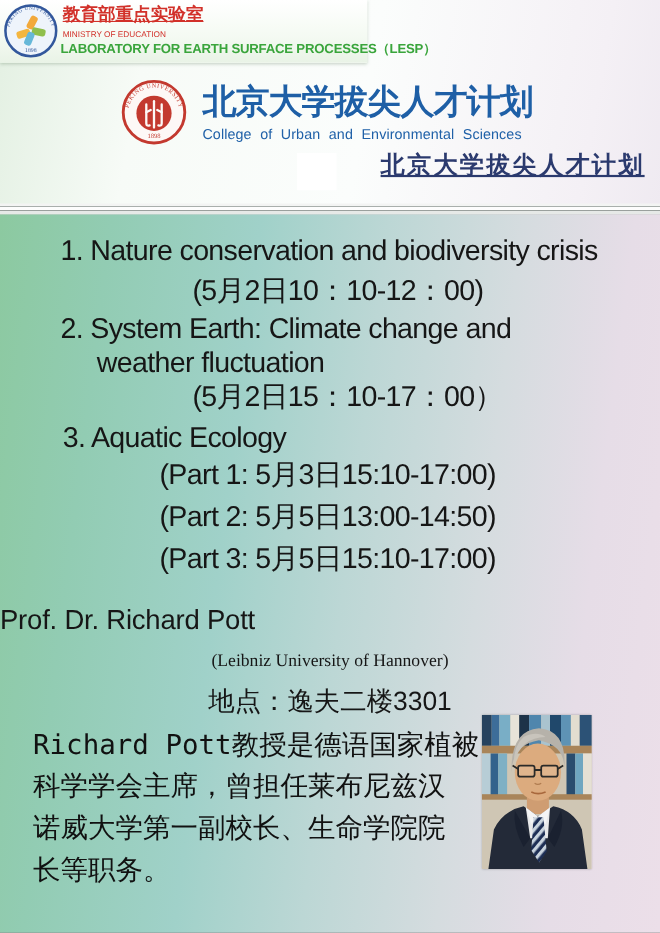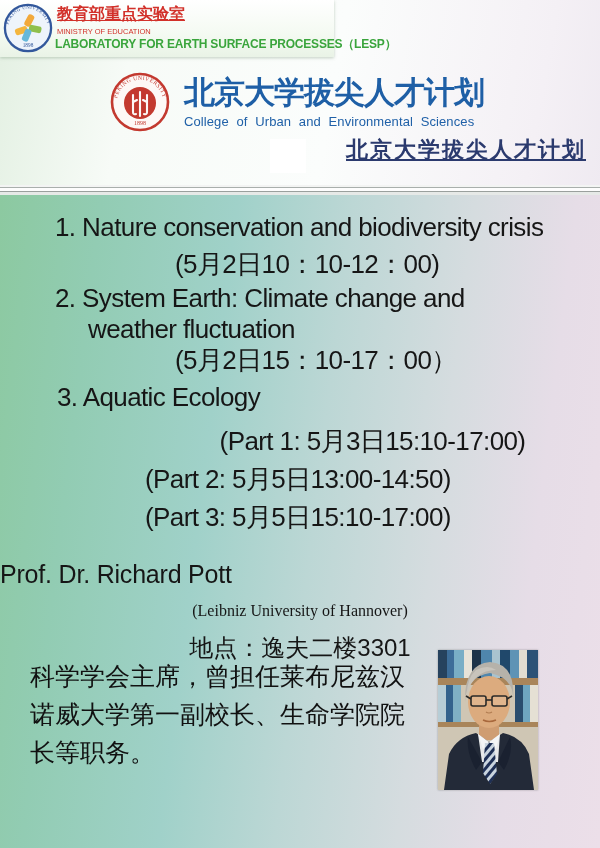--- a/index.html
+++ b/index.html
@@ -57,21 +57,21 @@
     background:linear-gradient(97deg,#8cc9a0 0%,#92ccb3 15%,#a0d1c9 35%,#bcd7d5 52%,#d5dcdf 70%,#e6dde7 85%,#ecdfe9 100%);
   }
   .line{font-size:26px;letter-spacing:-0.6px;line-height:32px;color:#161616;white-space:nowrap;}
   .l-title1{margin:16px 0 0 55px;}
   .l-time1 {margin:5px 0 0 175px;}
   .l-title2{margin:2px 0 0 55px;}
   .l-title2b{margin:0 0 0 88px;line-height:30px;}
   .l-time2 {margin:0 0 0 175px;}
   .l-title3{margin:5px 0 0 57px;}
   .l-part  {margin:6px 0 0 145px;}
-  .l-part1 {margin-top:12px;text-align:center;}
+  .l-part1 {margin-top:2px;}
   .speaker-name{margin-top:26px;text-align:left;font-size:25px;letter-spacing:-0.2px;line-height:30px;}
   .speaker-aff{
     margin-top:7px;text-align:center;font-family:"Liberation Serif","DejaVu Serif",serif;
     font-size:16px;line-height:30px;letter-spacing:0;
   }
   .speaker-loc{margin-top:7px;text-align:center;font-size:24px;line-height:30px;}
   
   .bio-section{position:absolute;left:0;top:455px;width:600px;height:198px;}
   .bio-text{position:absolute;left:30px;top:8px;width:410px;}
   .bio-line{
@@ -154,20 +154,21 @@
     <div class="line l-part l-part1">(Part 1: 5月3日15:10-17:00)</div>
     <div class="line l-part">(Part 2: 5月5日13:00-14:50)</div>
     <div class="line l-part">(Part 3: 5月5日15:10-17:00)</div>
 
     <div class="speaker-name">Prof. Dr. Richard Pott</div>
     <div class="speaker-aff">(Leibniz University of Hannover)</div>
     <div class="speaker-loc">地点：逸夫二楼3301</div>
 
     <div class="bio-section">
       <div class="bio-text">
+        <div class="bio-line">Richard Pott教授是德语国家植被</div>
         <div class="bio-line">科学学会主席，曾担任莱布尼兹汉</div>
         <div class="bio-line">诺威大学第一副校长、生命学院院</div>
         <div class="bio-line">长等职务。</div>
       </div>
 
       <svg class="photo-frame" viewBox="0 0 100 140">
 
         <rect x="0" y="0" width="100" height="140" fill="#cfc6b4"></rect>
         <g>
           <rect x="0" y="0" width="9" height="28" fill="#26425e"></rect>

